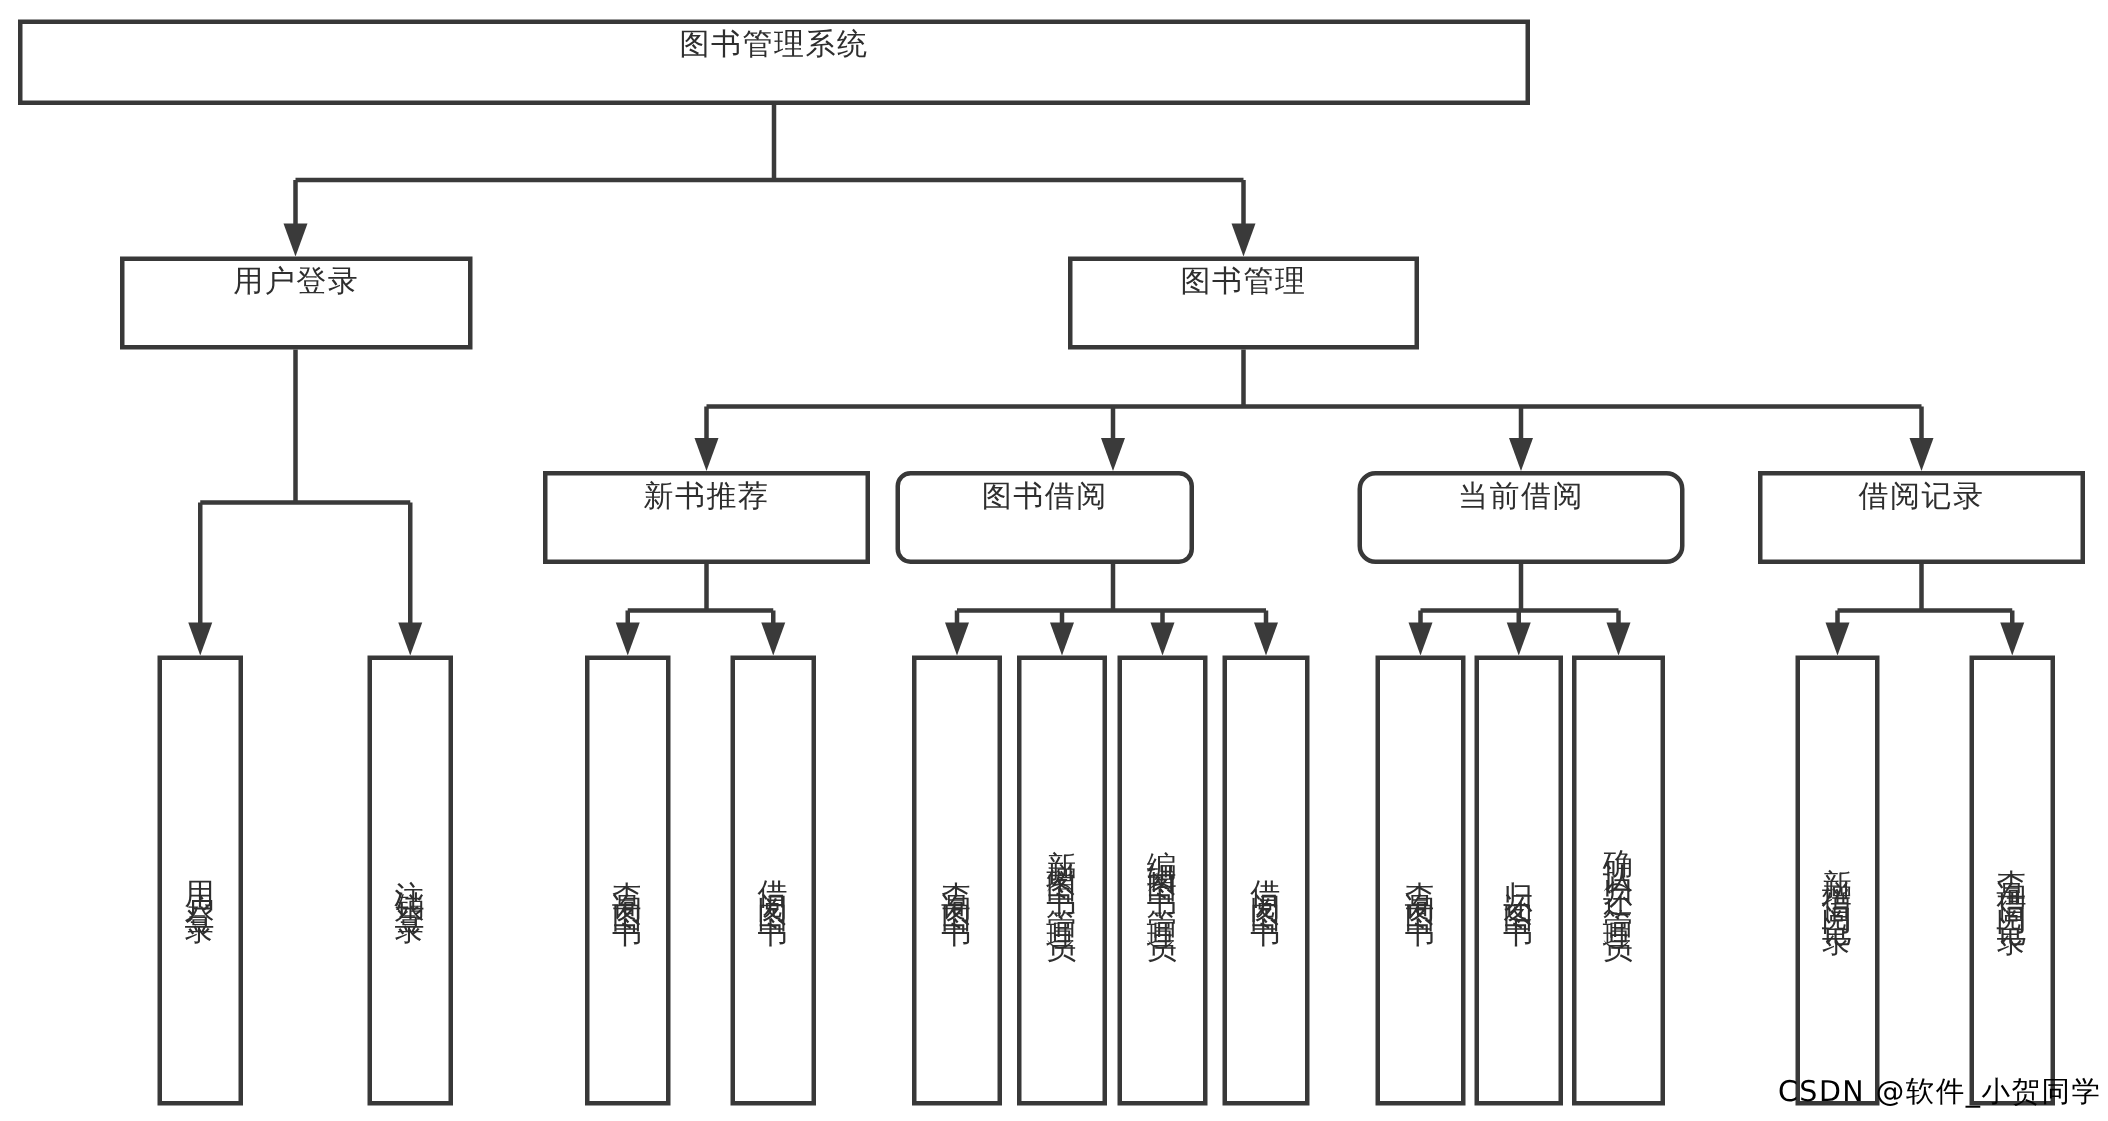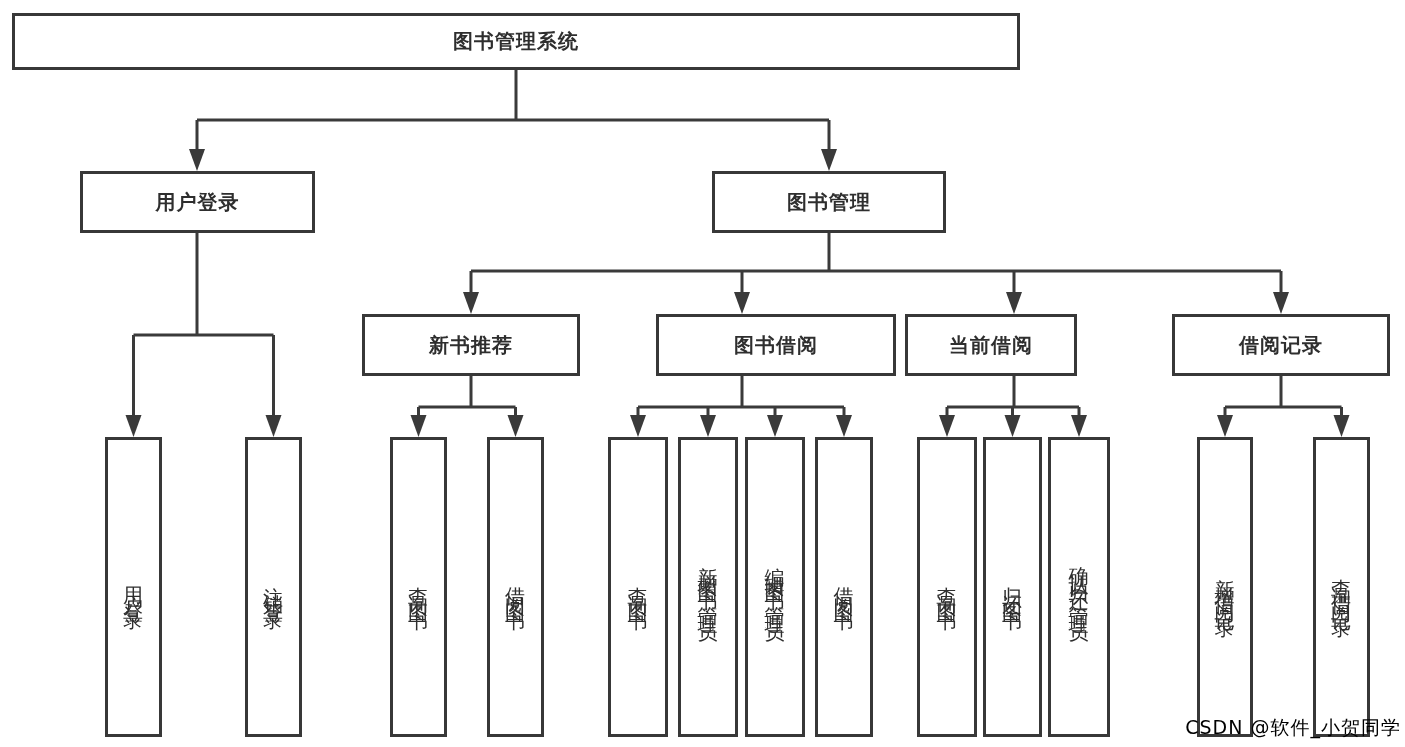--- a/index.html
+++ b/index.html
@@ -20,27 +20,25 @@
     left: 0;
     top: 0;
     pointer-events: none;
   }
   .hnode {
     position: absolute;
     box-sizing: border-box;
     border: 3px solid #383838;
     background: #ffffff;
     display: flex;
-    align-items: center;
     justify-content: center;
     color: #2e2e2e;
     font-size: 20px;
     letter-spacing: 1px;
     white-space: nowrap;
-    font-weight: bold;
   }
   .vnode {
     position: absolute;
     box-sizing: border-box;
     border: 3px solid #383838;
     background: #ffffff;
     display: flex;
     align-items: center;
     justify-content: center;
     color: #2e2e2e;
@@ -108,24 +106,24 @@
   <div class="hnode" style="left:80px; top:171px; width:235px; height:62px;">
     <span>用户登录</span>
   </div>
   <div class="hnode" style="left:362px; top:314px; width:218px; height:62px;">
     <span>新书推荐</span>
   </div>
 
   <div class="hnode" style="left:712px; top:171px; width:234px; height:62px;">
     <span>图书管理</span>
   </div>
-  <div class="hnode" style="left:656px; top:314px; width:240px; height:62px;">
+  <div class="hnode" style="left:597px; top:314px; width:199px; height:62px;border-radius:10px;">
     <span>图书借阅</span>
   </div>
-  <div class="hnode" style="left:905px; top:314px; width:172px; height:62px;">
+  <div class="hnode" style="left:905px; top:314px; width:218px; height:62px;border-radius:12px;">
     <span>当前借阅</span>
   </div>
   <div class="hnode" style="left:1172px; top:314px; width:218px; height:62px;">
     <span>借阅记录</span>
   </div>
 
   <div class="vnode" style="left:105px; width:57px;">
     <span>用户登录</span>
   </div>
   <div class="vnode" style="left:245px; width:57px;">

